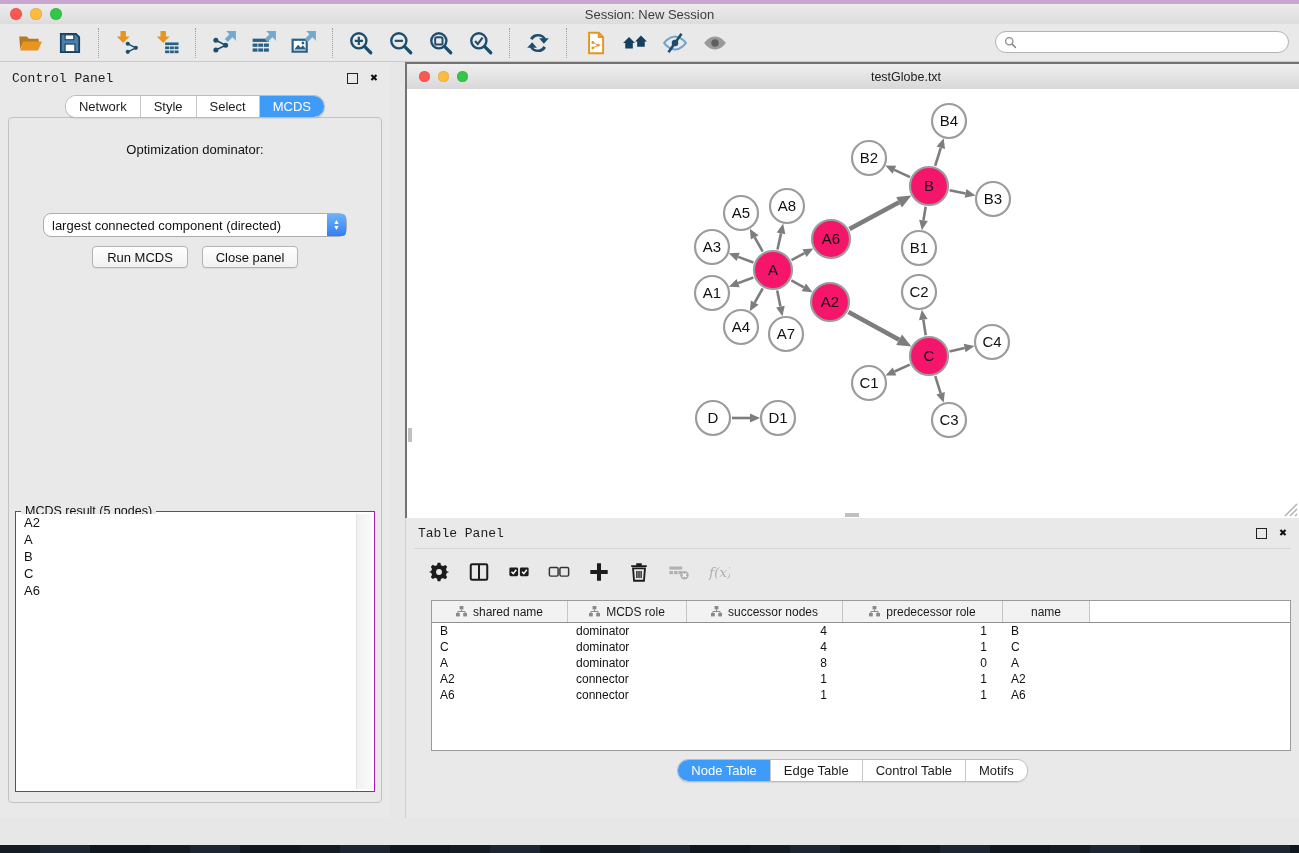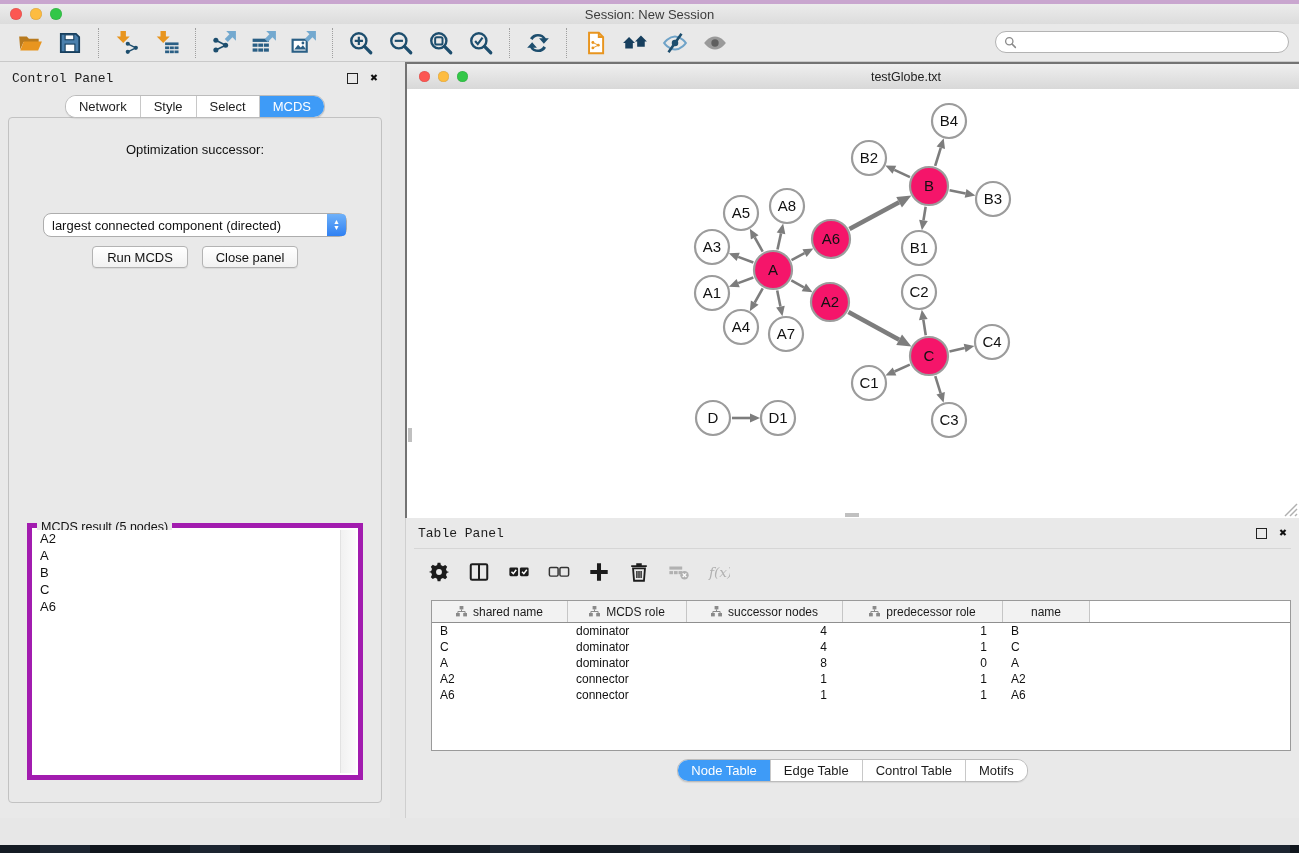--- a/index.html
+++ b/index.html
@@ -41,22 +41,22 @@
   .dropdown{position:absolute;left:34px;right:34px;top:95px;height:22px;border:1px solid #adadad;border-radius:8px;
             background:#fff;display:flex;align-items:center;}
   .dd-value{flex:1;font-size:13px;padding-left:8px;color:#111;white-space:nowrap;overflow:hidden;}
   .dd-stepper{width:19px;height:22px;border-radius:0 4px 4px 0;background:linear-gradient(#6fb1f9,#2f80f2);
               display:flex;flex-direction:column;align-items:center;justify-content:center;color:#fff;}
   .dd-stepper span{font-size:7px;line-height:6px;}
   .btn-row{position:absolute;left:0;right:0;top:128px;display:flex;justify-content:center;gap:14px;}
   .aqua-btn{min-width:96px;height:22px;border:1px solid #b3b3b3;border-radius:4px;background:linear-gradient(#ffffff,#f1f1f1);
             font-size:13px;color:#111;display:flex;align-items:center;justify-content:center;padding:0 12px;box-sizing:border-box;
             box-shadow:0 1px 1px rgba(0,0,0,.07);cursor:default;}
-  .mcds-fieldset{position:absolute;left:6px;right:6px;top:393px;bottom:10px;border:5px solid #a21caf;
-                 background:#fff;margin:12px;}
+  .mcds-fieldset{position:absolute;left:6px;right:6px;top:393px;bottom:10px;border:1px solid #a21caf;
+                 background:#fff;margin:0;}
   .mcds-legend{position:absolute;top:-8px;left:5px;background:#e9e9e9;padding:0 4px;font-size:12.5px;color:#111;}
   .mcds-list{position:absolute;inset:2px;background:#fff;overflow:hidden;}
   .mcds-item{font-size:13px;color:#111;padding:1.5px 0 1.5px 6px;line-height:14px;}
   .mcds-scroll{position:absolute;top:2px;bottom:2px;right:2px;width:15px;background:linear-gradient(90deg,#f1f1f1,#fbfbfb);
                border-left:1px solid #e2e2e2;}
   
   .net-frame{position:absolute;left:405px;top:62px;width:1002px;height:456px;border:2px solid #737373;
              background:#be185d;box-sizing:border-box;}
   .net-titlebar{position:relative;height:25px;background:linear-gradient(#efefef,#d8d8d8);
                 border-bottom:1px solid #ababab;display:flex;align-items:center;}
@@ -287,21 +287,21 @@
     </div>
     <div class="cp-tabs-wrap">
       <div class="seg-group">
           <span class="seg">Network</span>
           <span class="seg">Style</span>
           <span class="seg">Select</span>
           <span class="seg active">MCDS</span>
         </div>
     </div>
     <div class="cp-content">
-      <div class="opt-label">Optimization successor:</div>
+      <div class="opt-label">Optimization dominator:</div>
       <div class="dropdown">
         <span class="dd-value">largest connected component (directed)</span>
         <span class="dd-stepper">
             <span>▲</span>
             <span>▼</span>
           </span>
       </div>
       <div class="btn-row">
         <div class="aqua-btn">Run MCDS</div>
         <div class="aqua-btn">Close panel</div>

